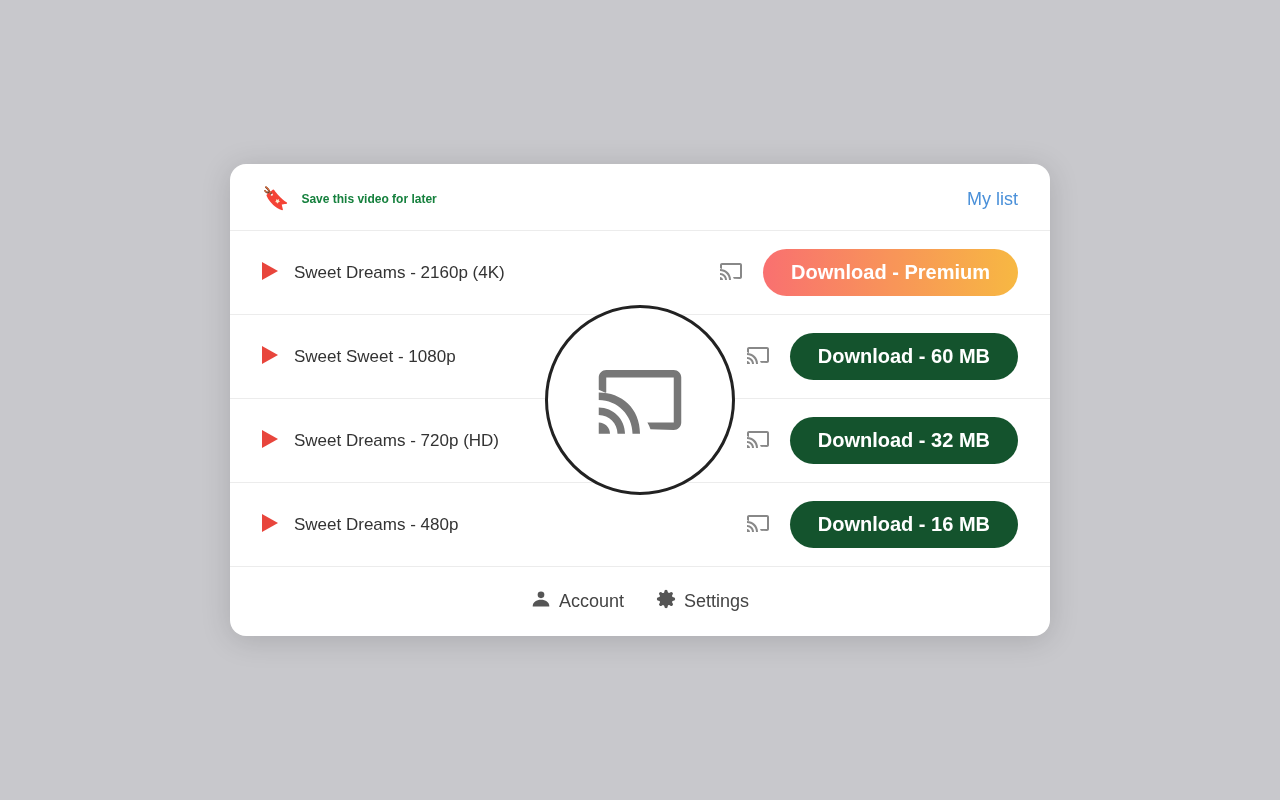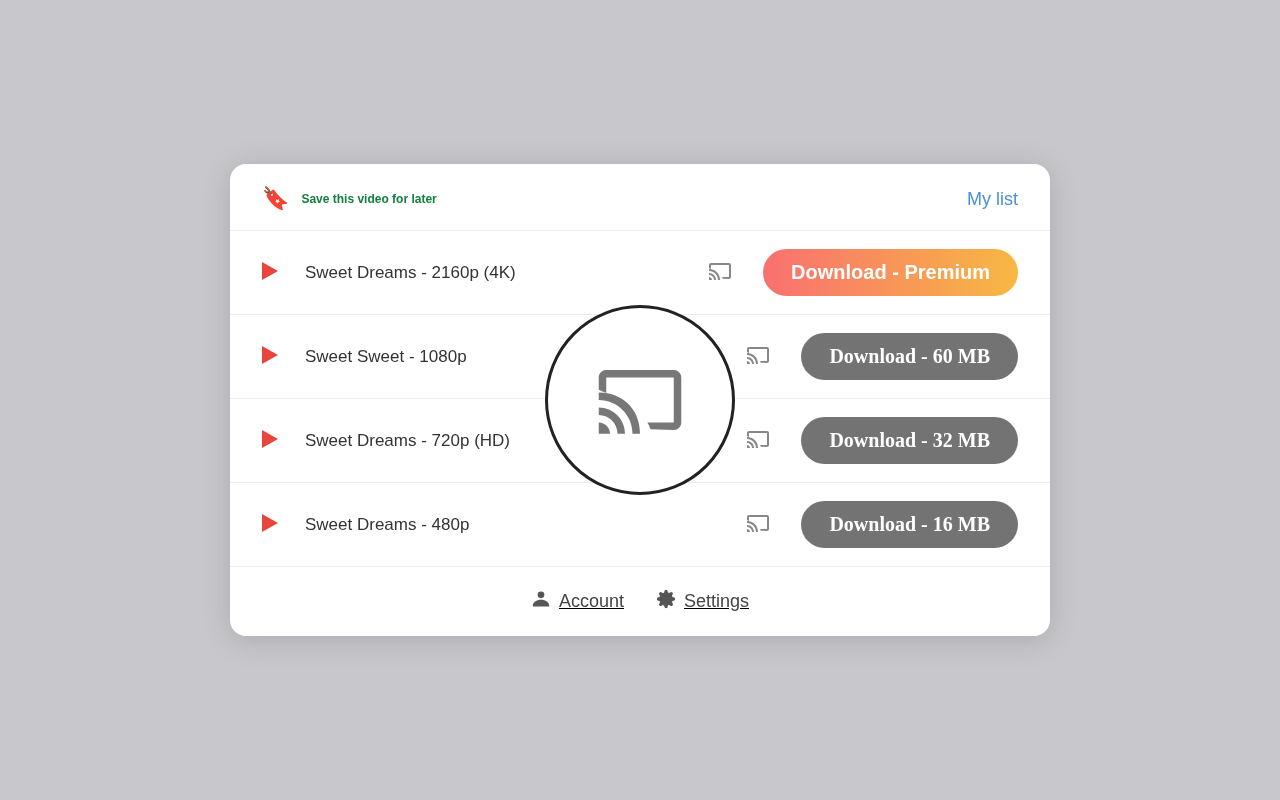--- a/index.html
+++ b/index.html
@@ -53,21 +53,21 @@
       color: #4a90d9;
       font-size: 18px;
       font-weight: 400;
     }
 
     .video-row {
       display: flex;
       align-items: center;
       padding: 18px 32px;
       border-bottom: 1.5px solid #ececec;
-      gap: 11px;
+      gap: 0;
     }
 
     .video-title {
       flex: 1;
       font-size: 17px;
       color: #333333;
       font-weight: 400;
     }
 
     .btn {
@@ -80,31 +80,29 @@
       cursor: pointer;
       min-width: 210px;
       text-align: center;
     }
 
     .btn-premium {
       background: linear-gradient(to right, #f97070, #f7b842);
     }
 
     .btn-blue {
-      background: #737373;
-      font-family: Liberation Serif, serif;
+      background: #14532d;
     }
 
     .footer {
       display: flex;
       align-items: center;
       justify-content: center;
       gap: 32px;
       padding: 22px 32px;
-      text-decoration: underline;
     }
 
     .footer-item {
       display: flex;
       align-items: center;
       gap: 8px;
       font-size: 18px;
       color: #444;
       cursor: pointer;
     }

